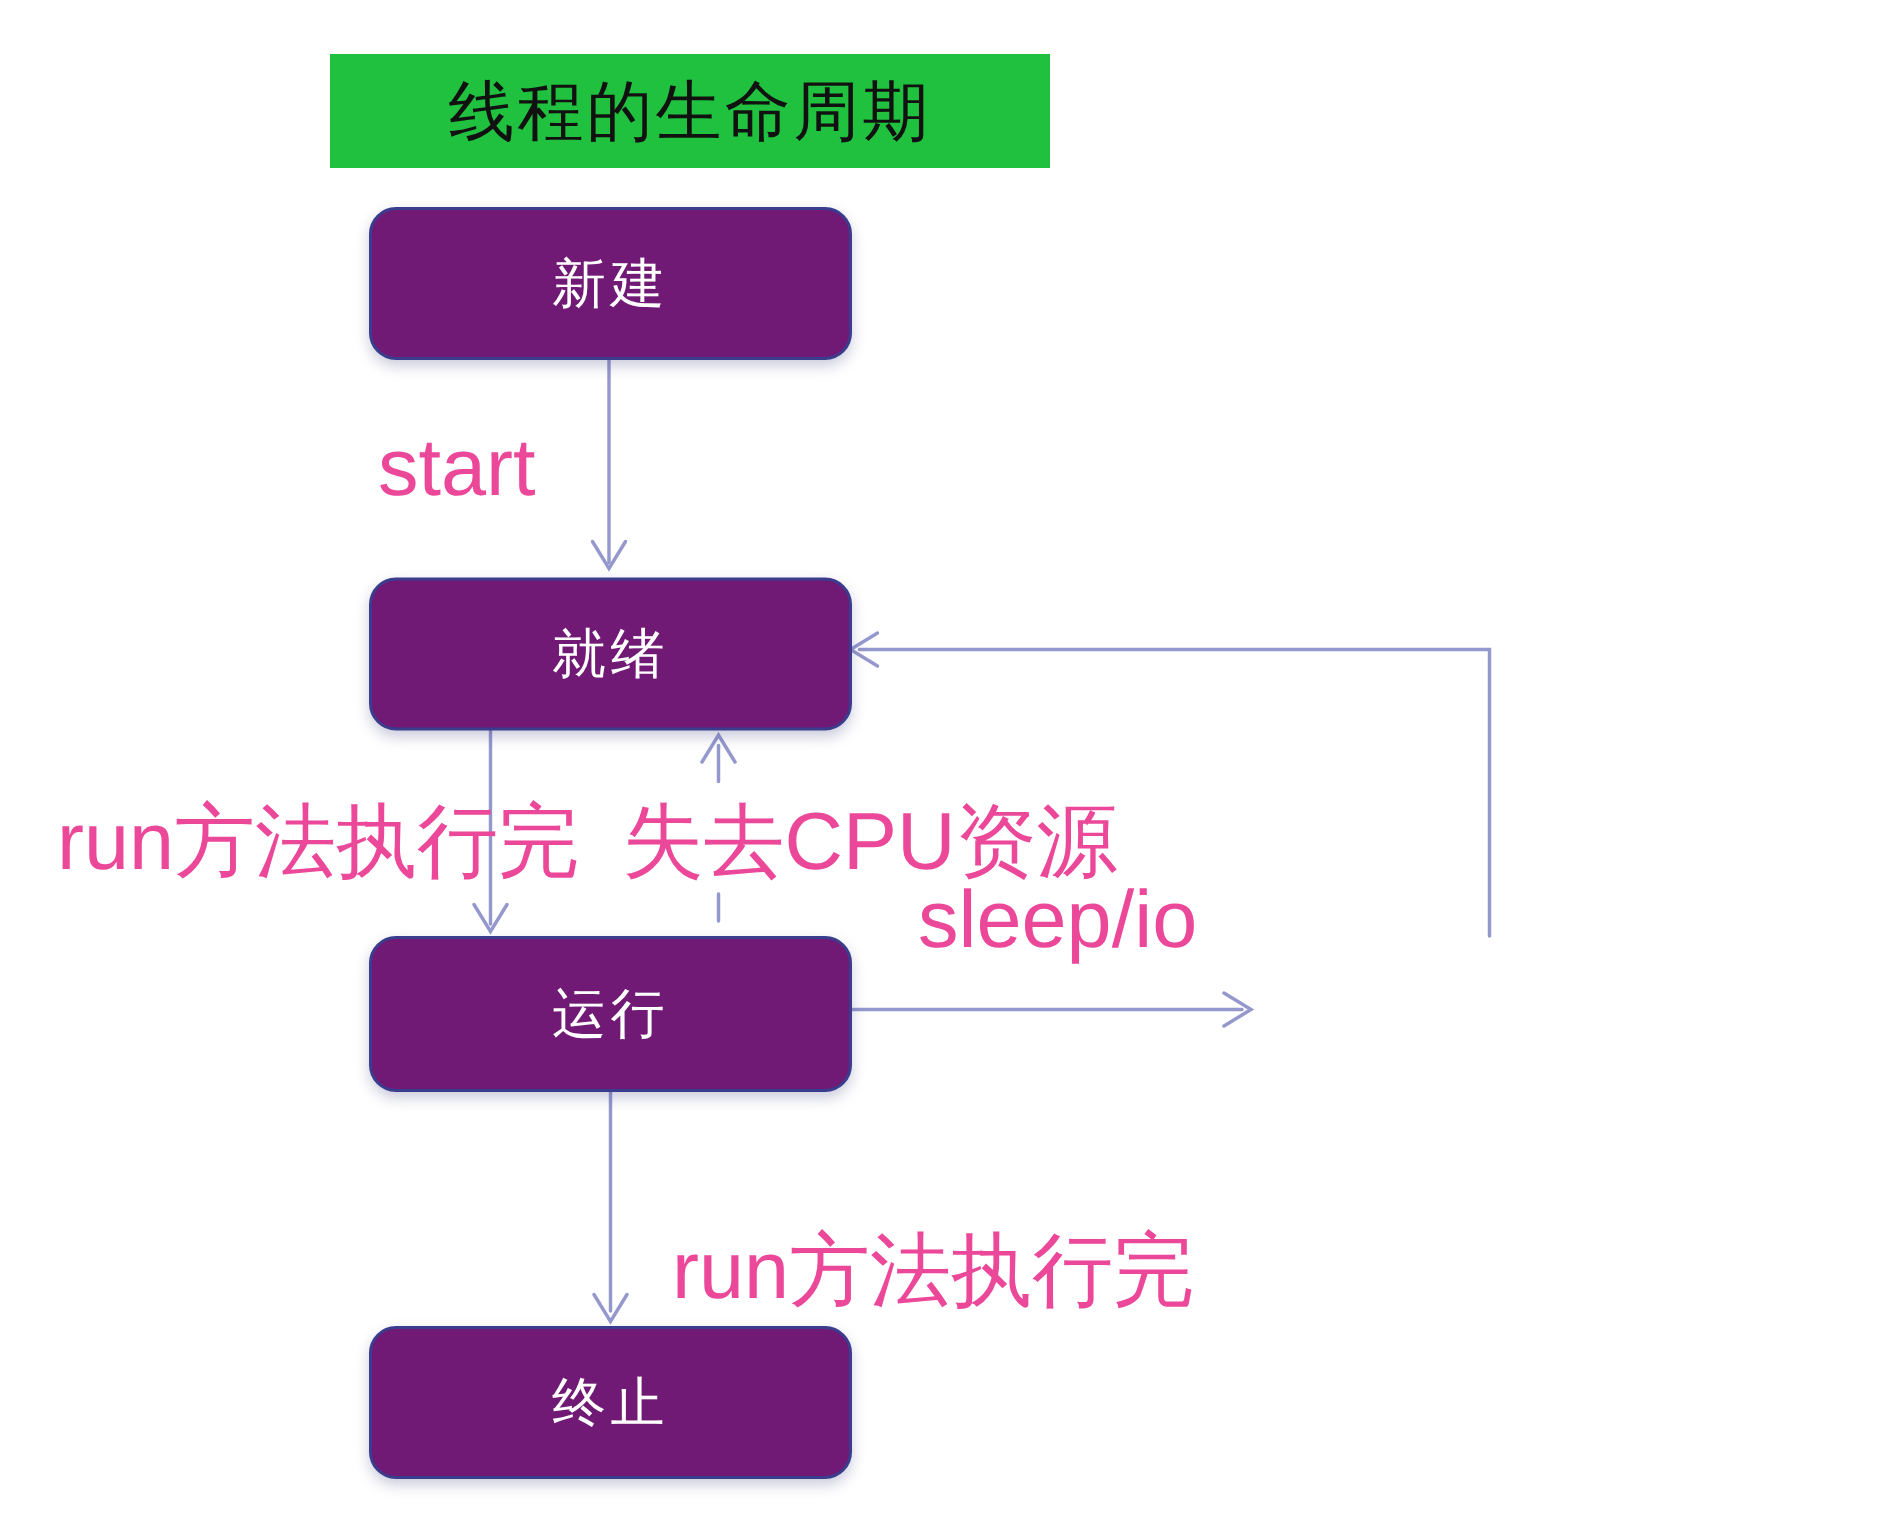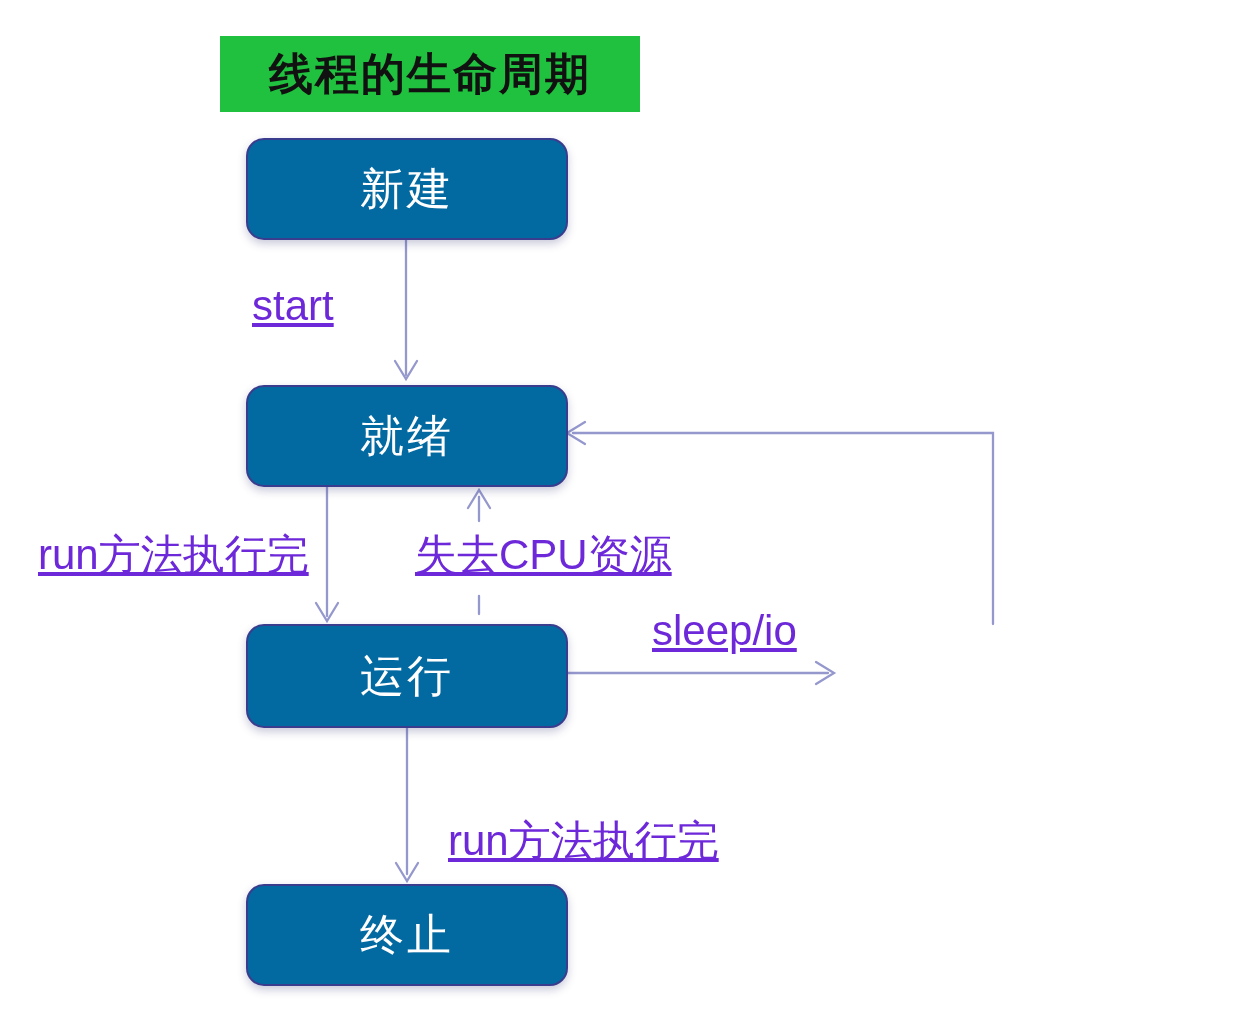--- a/index.html
+++ b/index.html
@@ -20,62 +20,61 @@
     left: 0;
     top: 0;
     width: 1251px;
     height: 1020px;
     pointer-events: none;
   }
   .title {
     position: absolute;
     left: 220px;
     top: 36px;
-    width: 420px;
+    width: 480px;
     height: 76px;
     background: #20c13e;
     color: #111111;
     font-size: 44px;
-    font-weight: 700;
+    font-weight: 400;
     display: flex;
     align-items: center;
     justify-content: center;
     letter-spacing: 2px;
   }
   .node {
     position: absolute;
-    background: #0369a1;
+    background: #701a75;
     border: 2px solid #3a3d8e;
     border-radius: 18px;
     color: #ffffff;
-    font-size: 44px;
+    font-size: 36px;
     display: flex;
     align-items: center;
     justify-content: center;
     letter-spacing: 3px;
     box-shadow: 0 4px 9px rgba(70, 70, 130, 0.28);
   }
   #node-new        { left: 246px; top: 138px; width: 318px; height: 98px; }
   #node-ready      { left: 246px; top: 385px; width: 318px; height: 98px; }
   #node-running    { left: 246px; top: 624px; width: 318px; height: 100px; font-family: Liberation Serif, serif; }
   #node-blocked    { left: 837px; top: 624px; width: 313px; height: 100px; }
   #node-terminated { left: 246px; top: 884px; width: 318px; height: 98px; text-align: right; }
 
   .elabel {
     position: absolute;
-    color: #6d28d9;
-    font-size: 42px;
+    color: #ec4899;
+    font-size: 54px;
     line-height: 1.1;
     white-space: nowrap;
-    text-decoration: underline;
   }
   #label-start        { left: 252px; top: 283px; }
   #label-get-cpu      { left: 38px;  top: 532px; }
   #label-lose-cpu     { left: 403px; top: 532px; margin-left: 12px; }
-  #label-sleep-io     { left: 612px; top: 608px; margin-left: 40px; }
+  #label-sleep-io     { left: 612px; top: 584px; }
   #label-sleep-io-end { left: 676px; top: 352px; }
   #label-run-done     { left: 448px; top: 818px; }
 </style>
 </head>
 <body>
 
 <div class="canvas">
 
   <svg class="edges" viewBox="0 0 1251 1020" xmlns="http://www.w3.org/2000/svg" fill="none" stroke="#9598cd" stroke-width="2.3" stroke-linecap="round">
 

